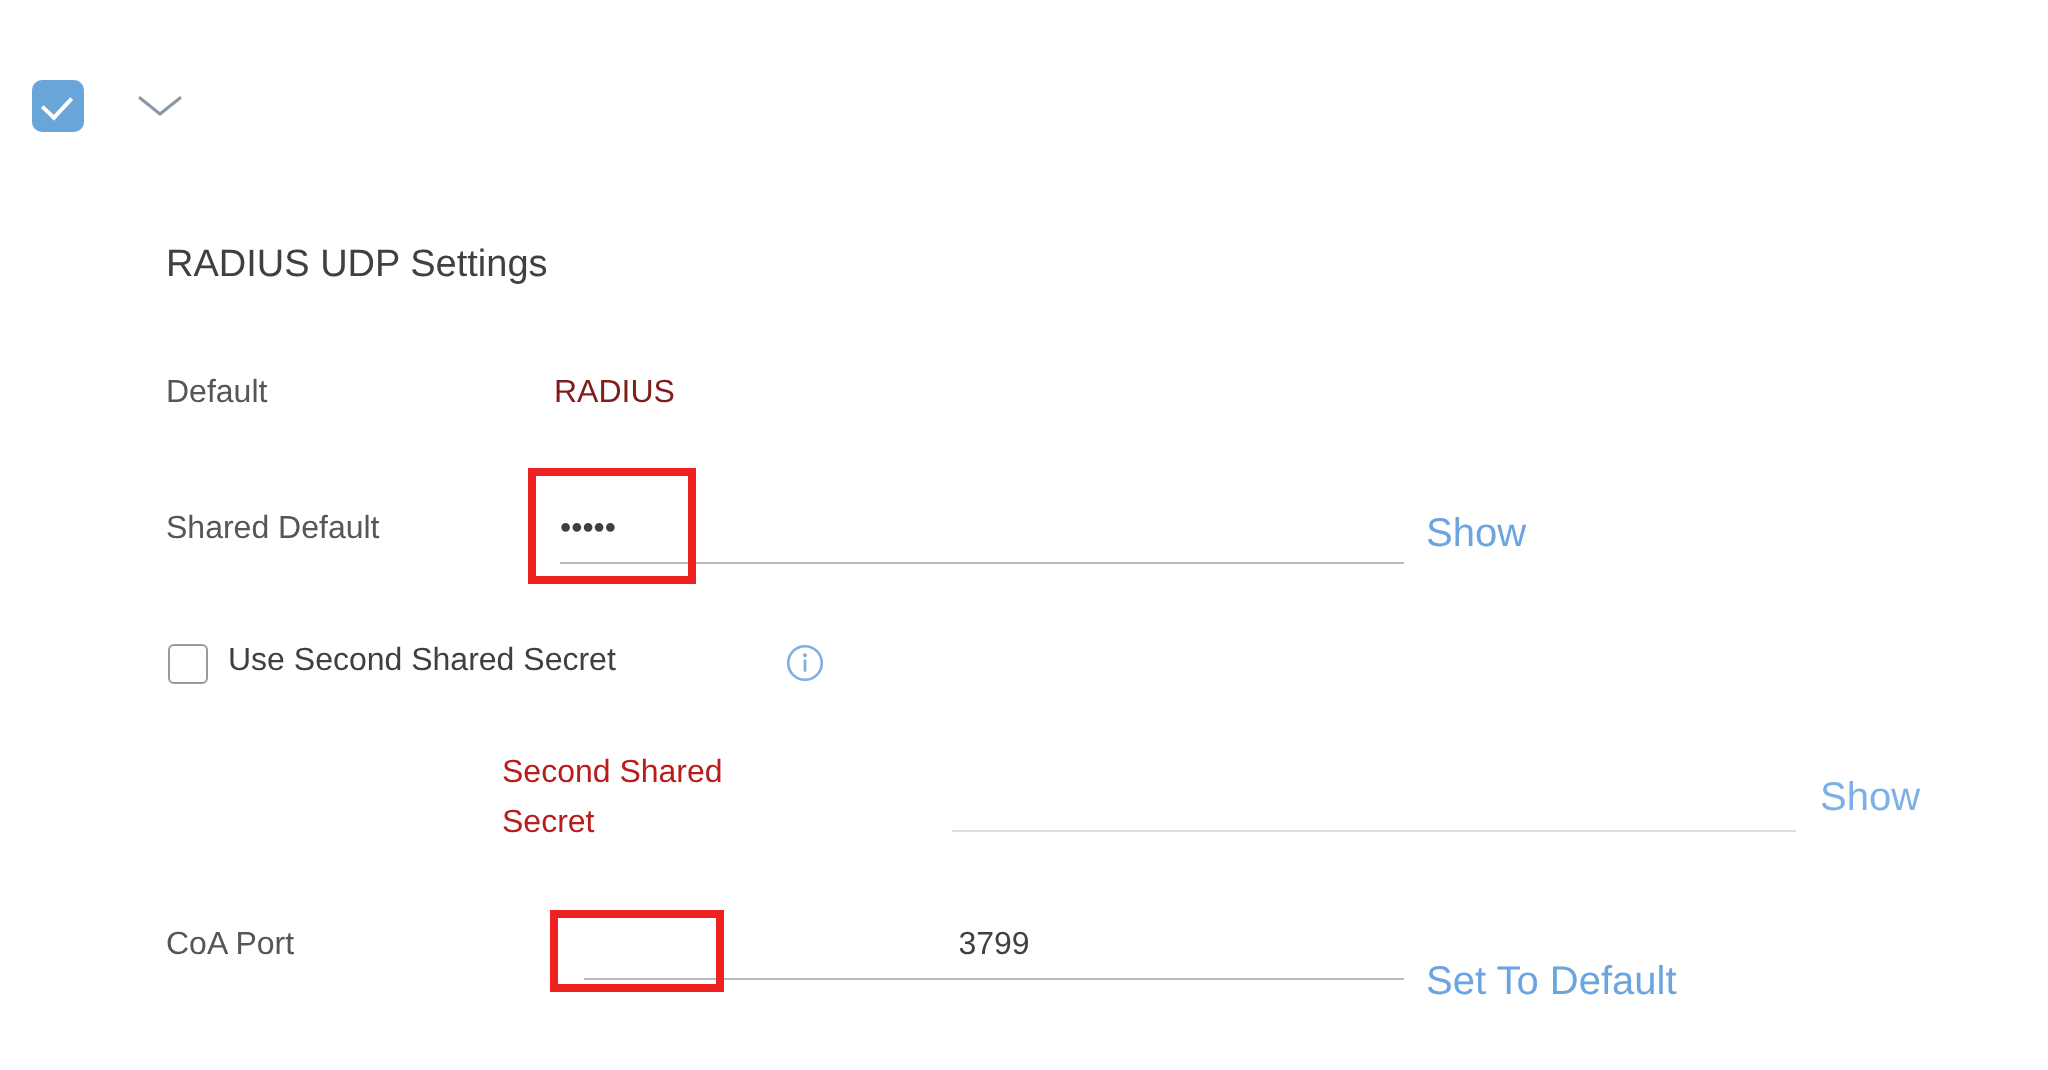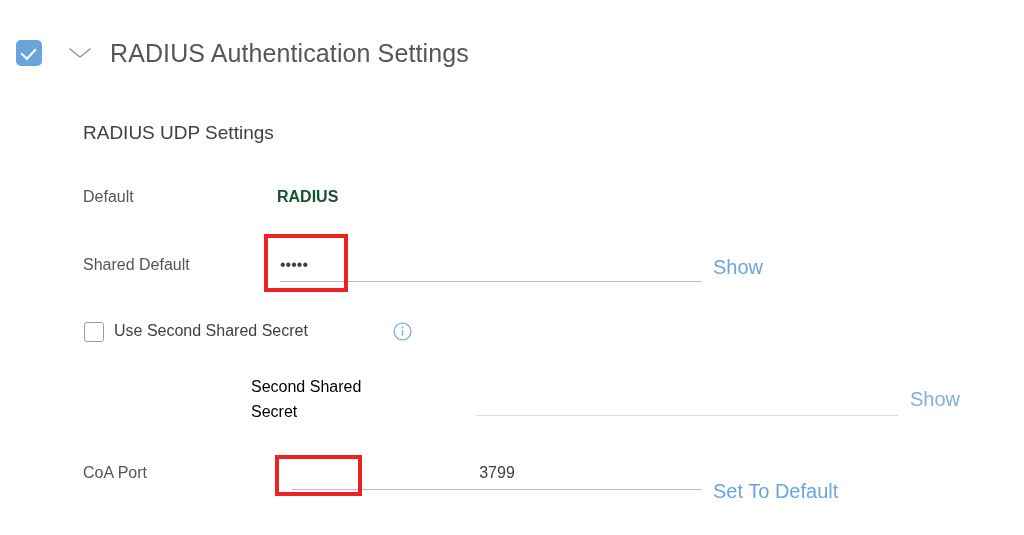--- a/index.html
+++ b/index.html
@@ -85,29 +85,29 @@
   }
   .lbl {
     position: absolute;
     font-size: 16px;
     color: #55565a;
     white-space: nowrap;
   }
   .lbl-wrap {
     position: absolute;
     font-size: 16px;
-    color: #000000;
+    color: #b91c1c;
     width: 160px;
     line-height: 25px;
   }
   .static-value {
     position: absolute;
     font-size: 16px;
-    font-weight: bold;
-    color: #14532d;
+    font-weight: normal;
+    color: #7f1d1d;
     white-space: nowrap;
   }
 
   
   .uline {
     position: absolute;
     border: none;
     border-bottom: 1px solid #b9b9b9;
     background: transparent;
     font-family: "Liberation Sans", sans-serif;
@@ -173,21 +173,20 @@
 
 <div class="section-header">
   <div class="chk-on"></div>
 
   <div class="chevron">
     <svg width="24" height="14" viewBox="0 0 24 14" aria-hidden="true">
       <path d="M2 3 L12 11 L22 3" fill="none" stroke="#8a9aa8" stroke-width="1.6" stroke-linecap="round" stroke-linejoin="round"></path>
     </svg>
   </div>
 
-  <div class="section-title">RADIUS Authentication Settings</div>
 </div>
 
 <div class="subsection-title">RADIUS UDP Settings</div>
 
 <div class="row" style="top:188px;">
   <div class="lbl" style="left:83px; top:0;">Default</div>
   <div class="static-value" style="left:277px; top:0;">RADIUS</div>
 </div>
 
 <div class="row" style="top:256px;">

